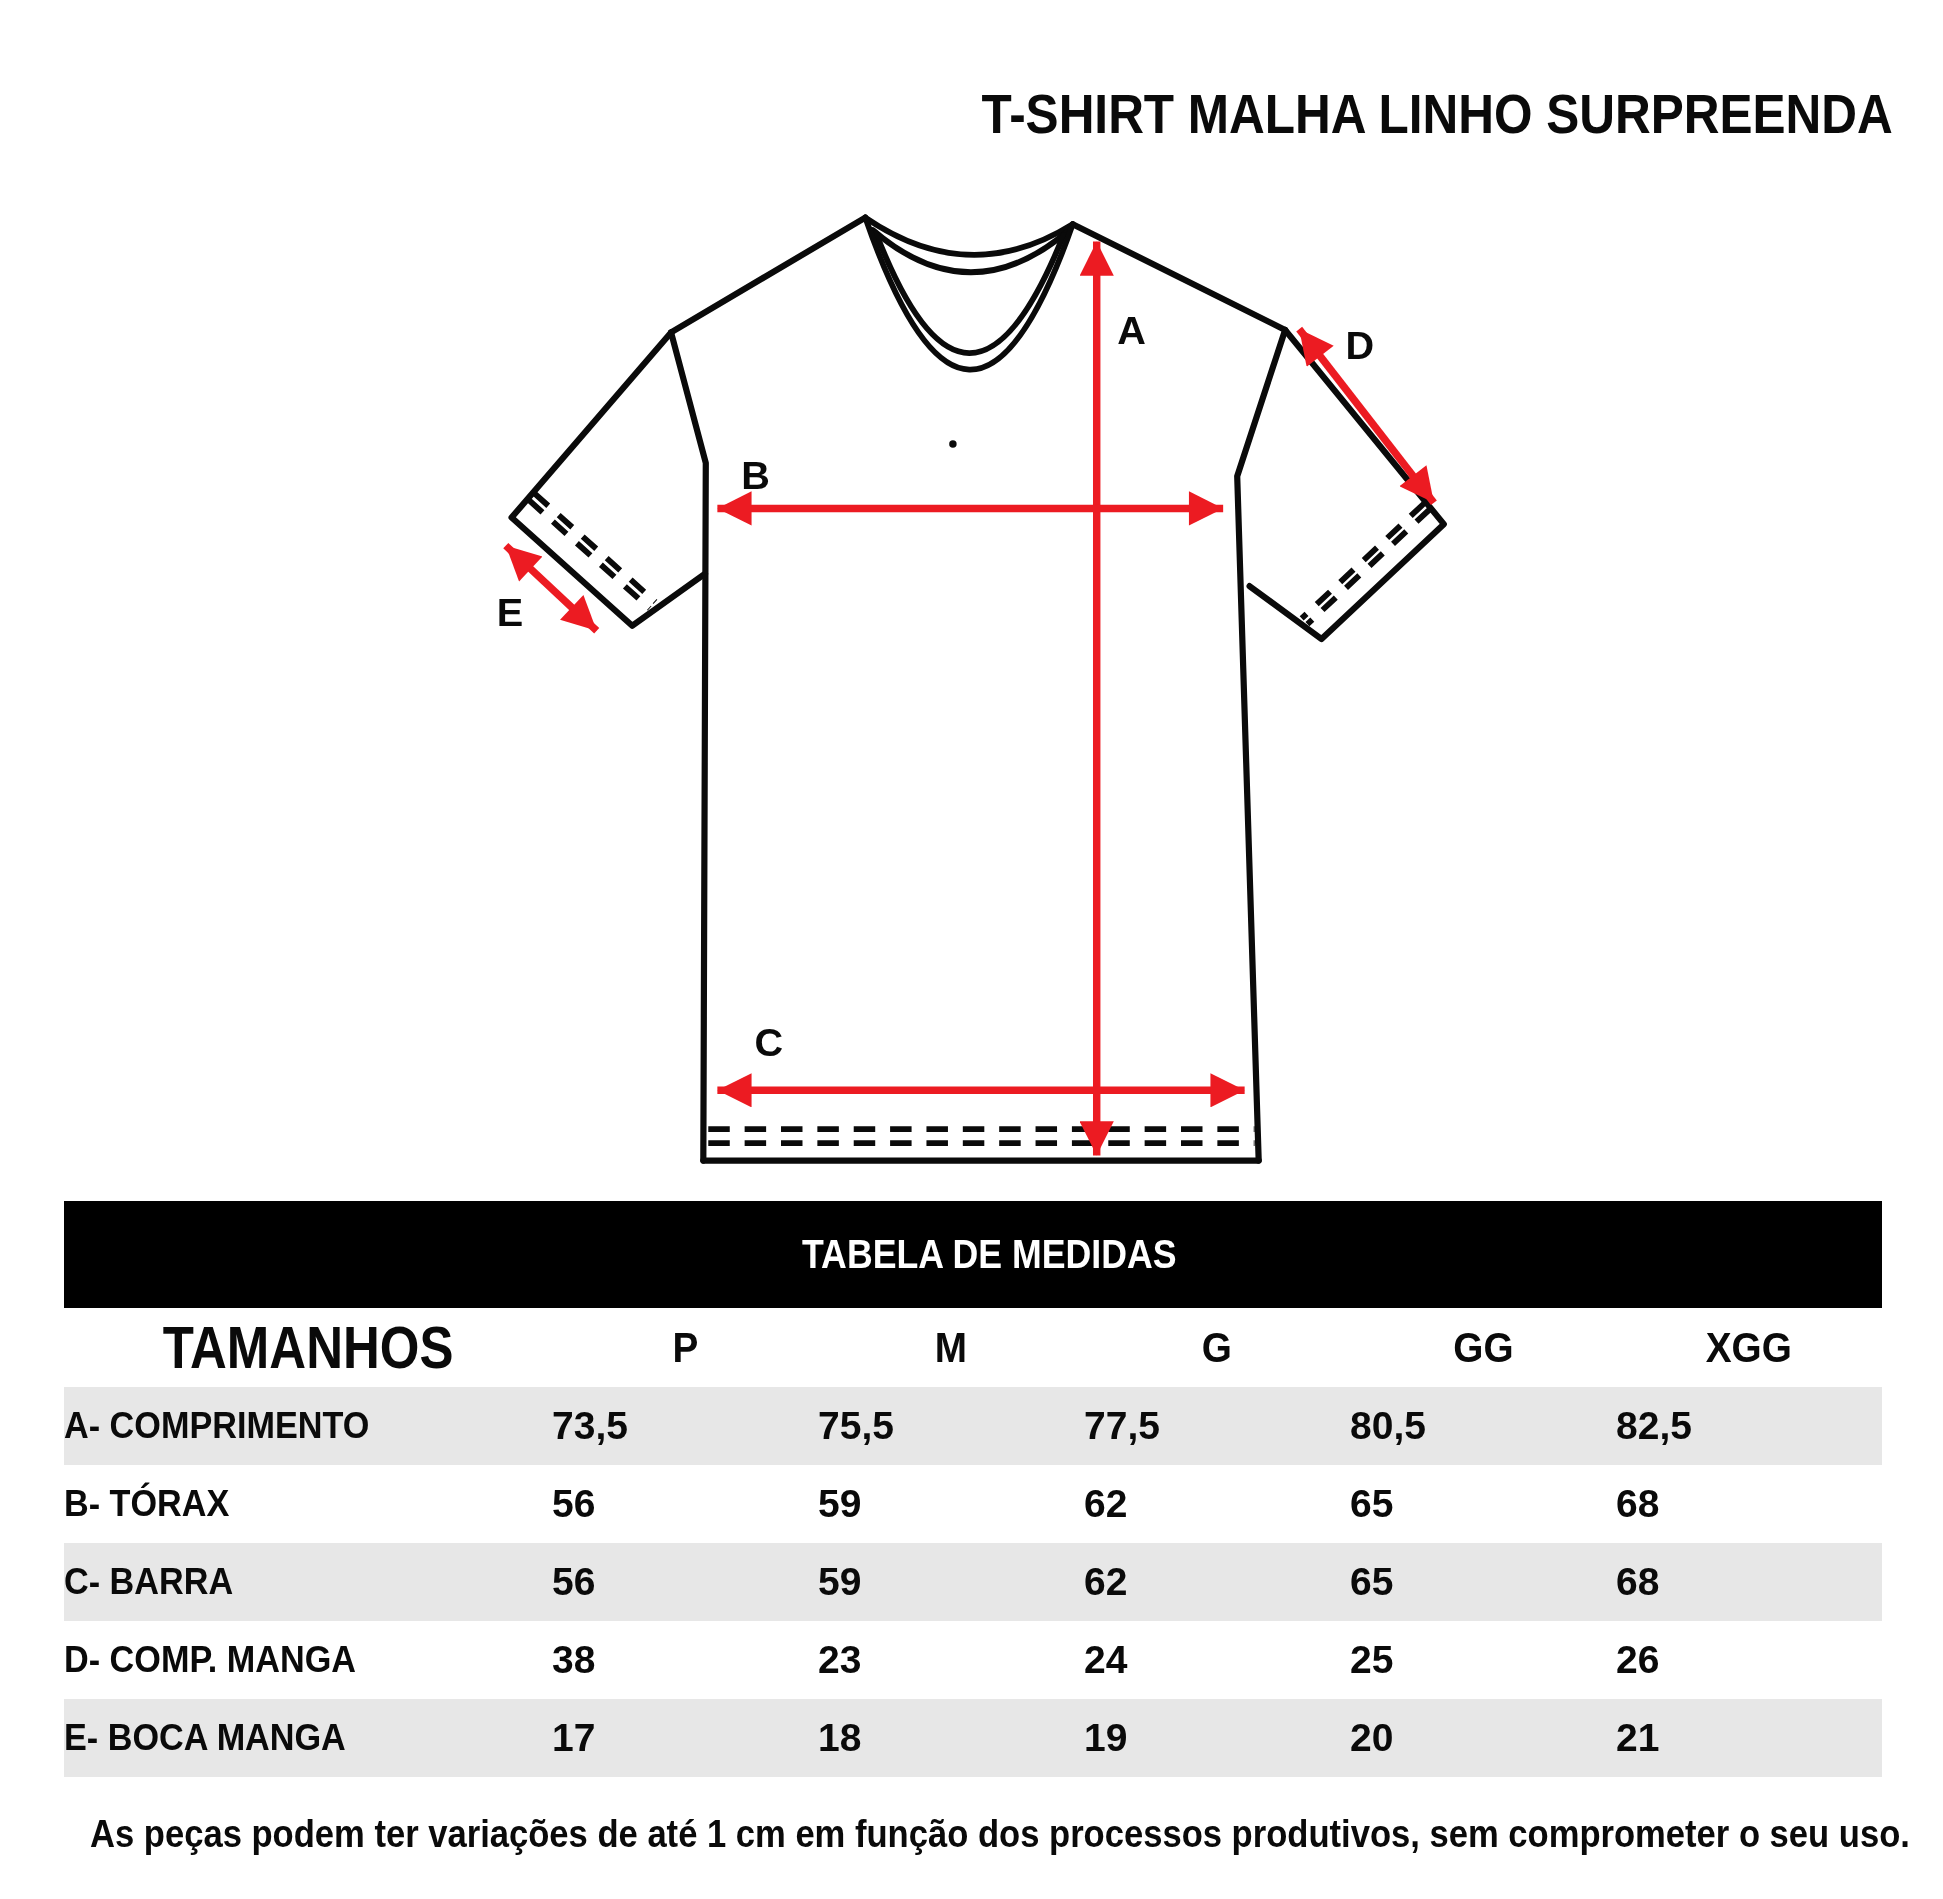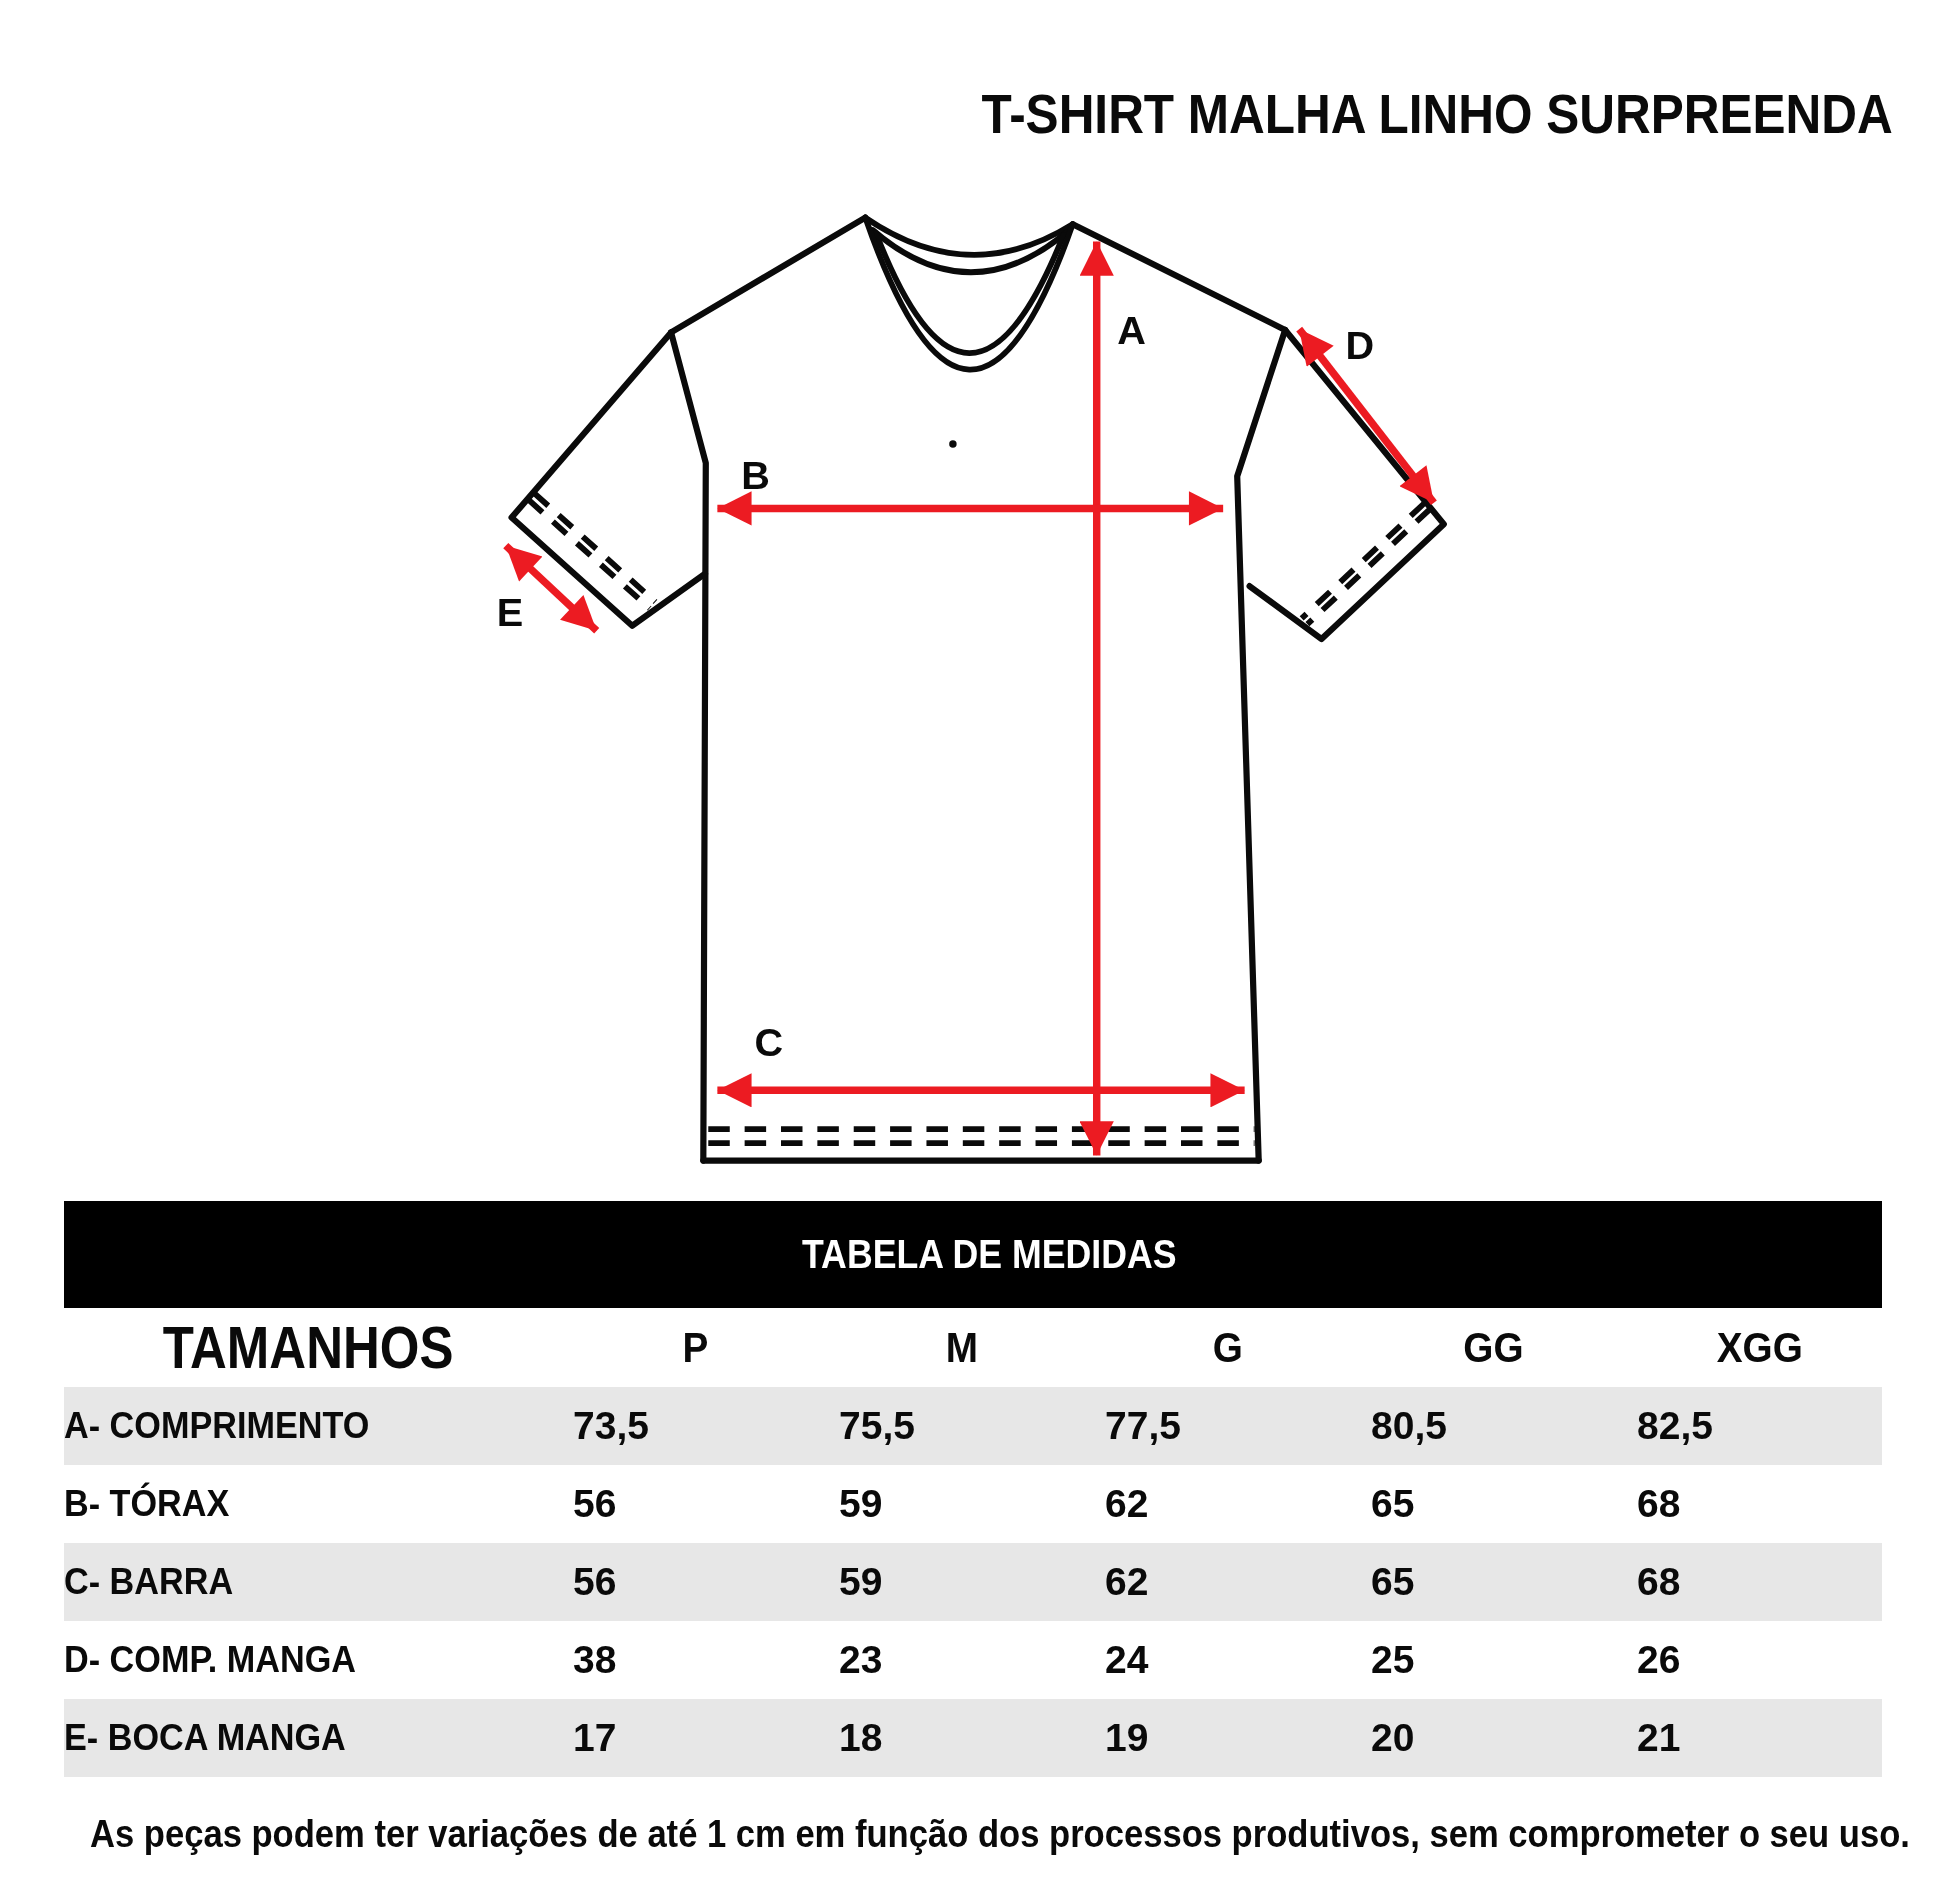--- a/index.html
+++ b/index.html
@@ -28,21 +28,20 @@
   .bar{
     height:107px;background:#000000;color:#ffffff;
     display:flex;align-items:center;justify-content:center;
     font-size:41px;font-weight:bold;white-space:nowrap;padding-left:32px;
   }
   .bar .cond{transform:scaleX(0.87);}
   .grid-row{
     display:grid;
     grid-template-columns:488px repeat(5,1fr);
     align-items:center;
-    gap:21px;
   }
   .header-row{height:79px;font-weight:bold;}
   .header-row .col-sizes{font-size:43px;text-align:center;}
   .header-row .col-label{font-size:60px;text-align:center;white-space:nowrap;}
   .header-row .col-label .cond{transform:scaleX(0.85);}
   .data-row{height:78px;font-weight:bold;}
   .data-row.alt{background:#E7E7E7;}
   .cell-label{font-size:36px;text-align:left;white-space:nowrap;}
   .cell-val{font-size:39px;}
 

